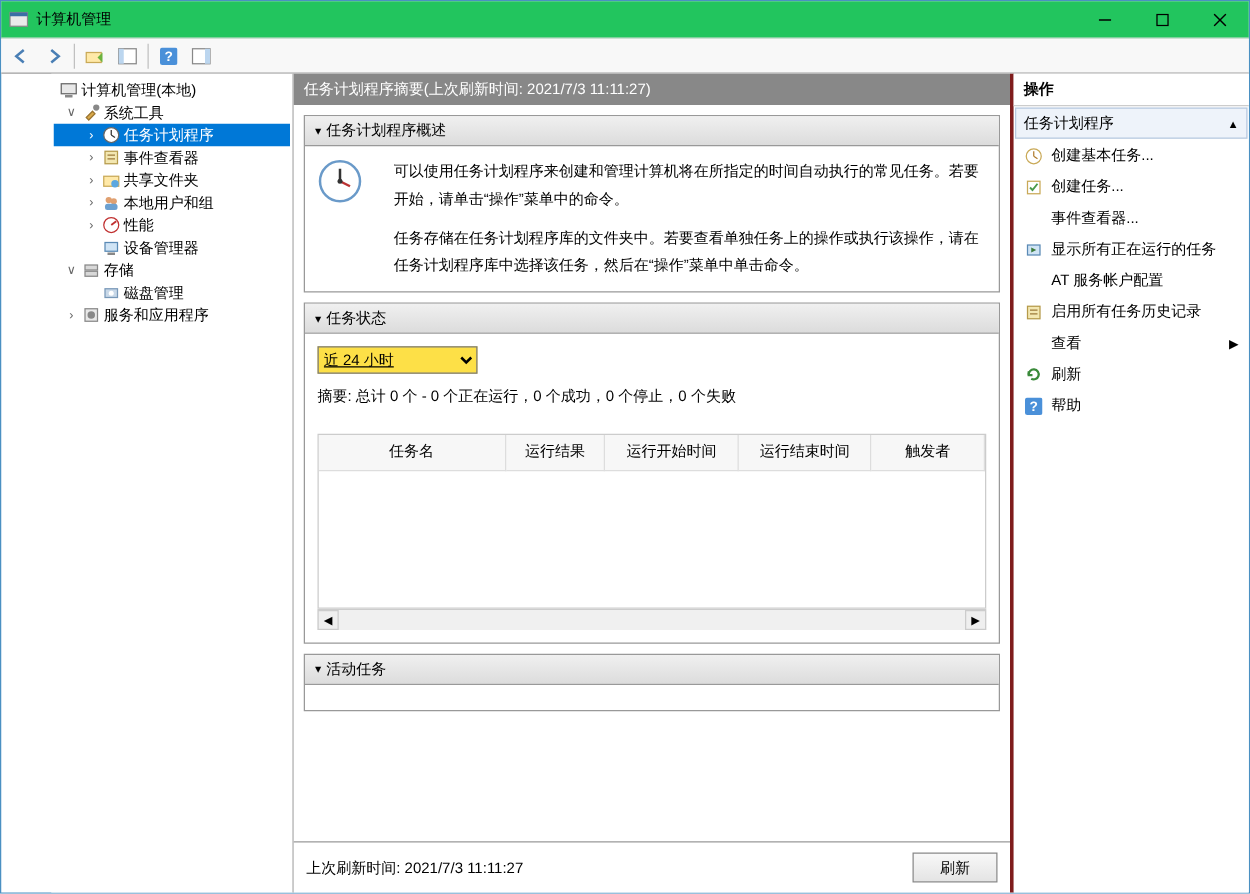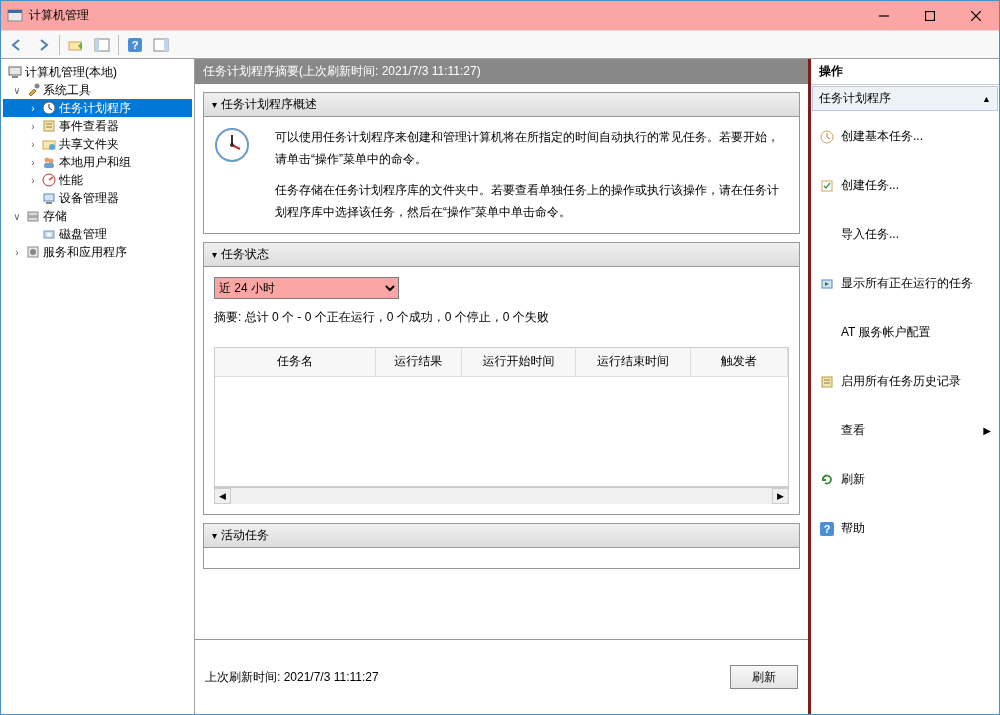--- a/index.html
+++ b/index.html
@@ -1,56 +1,56 @@
 <!DOCTYPE html>
 <html><head>
 <meta charset="utf-8">
 <style>
 * { box-sizing: border-box; margin: 0; padding: 0; font-family: "Microsoft YaHei", "Segoe UI", Tahoma, sans-serif; }
 body { background: #fff; font-size: 12px; color: #000; overflow: hidden; }
 .window { width: 1000px; height: 715px; border: 1px solid #4a90c2; display: flex; flex-direction: column; background: #fff; position: relative; }
-.titlebar { height: 30px; display: flex; align-items: center; padding-left: 6px; background: #fca5a5; border-bottom: 1px solid #ddd; }
+.titlebar { height: 30px; display: flex; align-items: center; padding-left: 6px; background: #22c55e; border-bottom: 1px solid #ddd; }
 .titlebar .app-icon { width: 16px; height: 16px; margin-right: 6px; }
 .titlebar .title { flex: 1; font-size: 12px; }
 .titlebar .win-btn { width: 46px; height: 30px; display: flex; align-items: center; justify-content: center; font-size: 14px; }
 .menubar { height: 22px; display: flex; align-items: center; padding: 0 6px; gap: 10px; border-bottom: 1px solid #ddd; }
 .menubar span { font-size: 12px; padding: 2px 4px; }
 .toolbar { height: 28px; display: flex; align-items: center; padding: 0 4px; border-bottom: 1px solid #a0a0a0; gap: 2px; background: #f8f8f8; }
 .toolbar .tb-btn { width: 24px; height: 24px; display: flex; align-items: center; justify-content: center; border: 1px solid transparent; }
 .toolbar .sep { width: 1px; height: 20px; background: #c0c0c0; margin: 0 2px; }
-.main { flex: 1; display: flex; min-height: 0; }
+.main { flex: 1; display: flex; min-height: 0; margin-left: 40px; }
 .tree-pane { width: 194px; border-right: 1px solid #a0a0a0; padding: 4px 2px; overflow: auto; background: #fff; }
 .tree-item { display: flex; align-items: center; height: 18px; padding-left: 2px; white-space: nowrap; }
 .tree-item.selected { background: #0078d7; color: #fff; }
 .tree-toggle { width: 12px; text-align: center; font-size: 10px; color: #666; }
 .tree-icon { width: 16px; height: 16px; margin: 0 2px; display: inline-flex; align-items: center; justify-content: center; }
 .center-pane { flex: 1; display: flex; flex-direction: column; background: #fff; border-right: 3px solid #7f1d1d; min-width: 0; }
 .center-header { background: #888; color: #fff; padding: 4px 8px; font-size: 12px; }
 .center-body { flex: 1; overflow: auto; padding: 8px; display: flex; flex-direction: column; gap: 8px; }
 .panel { border: 1px solid #999; background: #fff; }
 .panel-header { background: linear-gradient(#f0f0f0,#dcdcdc); border-bottom: 1px solid #999; padding: 3px 8px; font-size: 12px; display: flex; align-items: center; }
 .panel-header .exp { margin-right: 4px; font-size: 10px; }
 .panel-body { padding: 10px; font-size: 12px; line-height: 1.8; }
 .overview-row { display: flex; gap: 25px; }
 .clock-icon { width: 36px; height: 36px; flex-shrink: 0; }
 .status-row { display: flex; align-items: center; justify-content: space-between; margin-bottom: 8px; }
-.status-row select { width: 185px; height: 22px; border: 1px solid #7a7a7a; font-size: 12px; background: #fca5a5; }
+.status-row select { width: 128px; height: 22px; border: 1px solid #7a7a7a; font-size: 12px; background: #fde047; text-decoration: underline; }
 .task-table { border: 1px solid #ccc; margin-top: 18px; height: 140px; overflow: auto; }
 .task-table table { width: 100%; border-collapse: collapse; }
 .task-table th { background: #f7f7f7; border-right: 1px solid #ddd; border-bottom: 1px solid #ddd; text-align: center; font-weight: normal; padding: 3px 6px; font-size: 12px; }
 .hscroll { height: 17px; border-top: 1px solid #ccc; background: #f0f0f0; display: flex; }
 .hscroll .arrow { width: 17px; display: flex; align-items: center; justify-content: center; border: 1px solid #ccc; font-size: 9px; background: #efefef; }
 .hscroll .track { flex: 1; }
-.center-footer { border-top: 1px solid #999; padding: 25px 10px; display: flex; align-items: center; justify-content: space-between; }
+.center-footer { border-top: 1px solid #999; padding: 8px 10px; display: flex; align-items: center; justify-content: space-between; }
 .center-footer button { width: 68px; height: 24px; border: 1px solid #888; background: linear-gradient(#f8f8f8,#e4e4e4); font-size: 12px; }
 .actions-pane { width: 188px; background: #fff; display: flex; flex-direction: column; }
 .actions-title { padding: 4px 8px; font-size: 12px; border-bottom: 1px solid #ccc; background: #fff; font-weight: bold; }
 .actions-section { background: #eef3fa; border: 1px solid #b7c9e0; margin: 1px; padding: 3px 6px; font-size: 12px; display: flex; align-items: center; justify-content: space-between; }
 .actions-section .up { font-size: 9px; }
-.action-item { display: flex; align-items: center; padding: 16px 8px; gap: 6px; font-size: 12px; }
+.action-item { display: flex; align-items: center; padding: 4px 8px; gap: 6px; font-size: 12px; }
 .action-item .sub-arrow { margin-left: auto; font-size: 10px; }
 .ai-icon { width: 16px; height: 16px; display: inline-flex; align-items: center; justify-content: center; }
 svg { display: block; }
 </style>
 </head>
 <body>
 
 <div class="window">
   <div class="titlebar">
     <span class="app-icon">
@@ -325,21 +325,21 @@
       <div class="action-item">
         <span class="ai-icon">
             <svg width="14" height="14">
               <rect x="2" y="2" width="10" height="10" fill="#fff" stroke="#c9a957"></rect>
               <path d="M4 7 L6 9 L10 4" fill="none" stroke="#4a9a4a" stroke-width="1.5"></path>
             </svg>
           </span>
         <span>创建任务...</span>
       </div>
       <div class="action-item" style="padding-left:30px">
-        <span>导入任务...</span>
+        <span>事件查看器...</span>
       </div>
       <div class="action-item">
         <span class="ai-icon">
             <svg width="14" height="14">
               <rect x="2" y="3" width="10" height="8" fill="#d0e4f5" stroke="#5a8ab5"></rect>
               <path d="M5 5 L9 7 L5 9 Z" fill="#3a7a3a"></path>
             </svg>
           </span>
         <span>显示所有正在运行的任务</span>
       </div>

